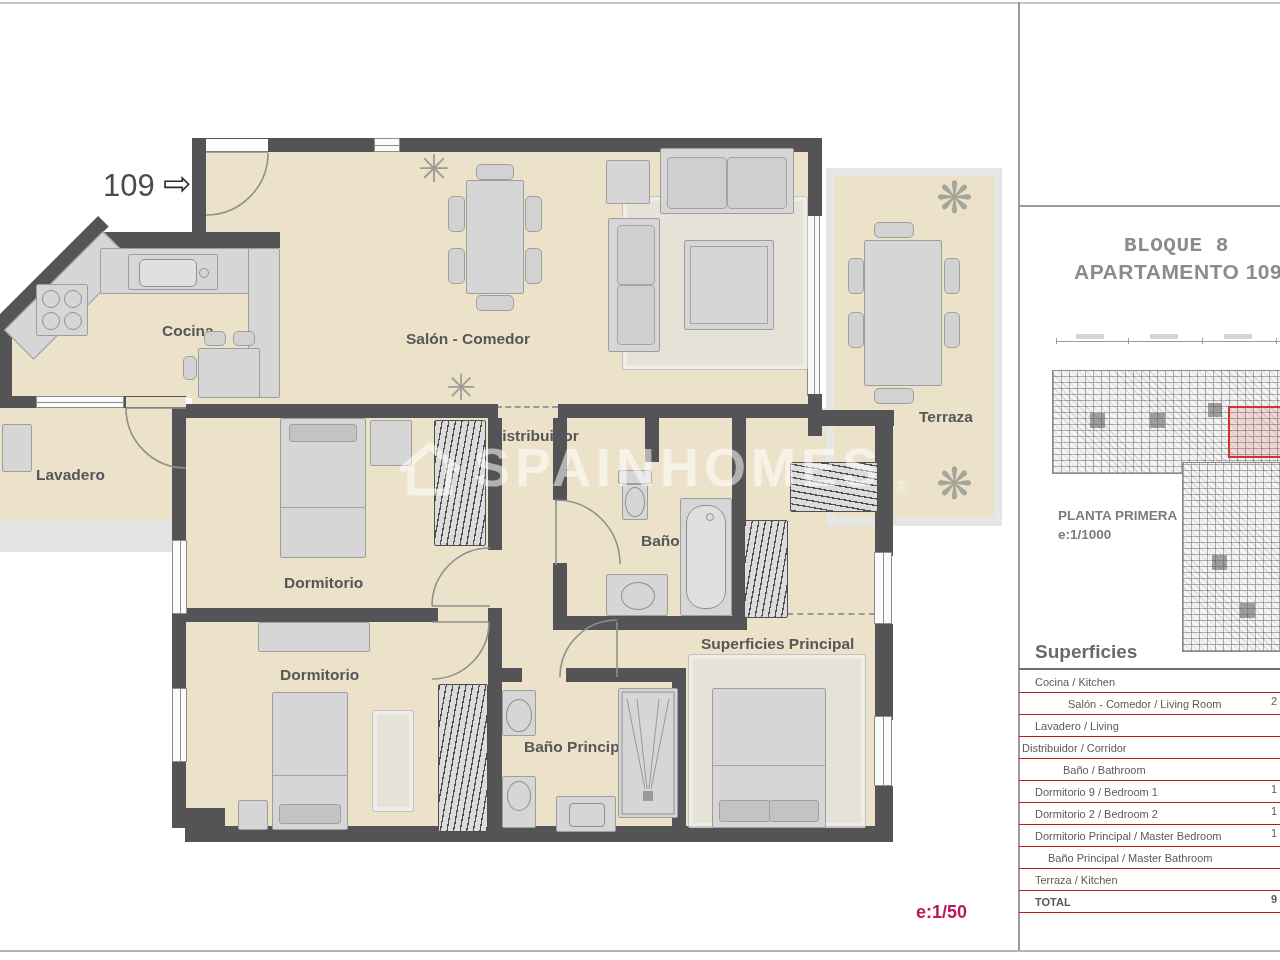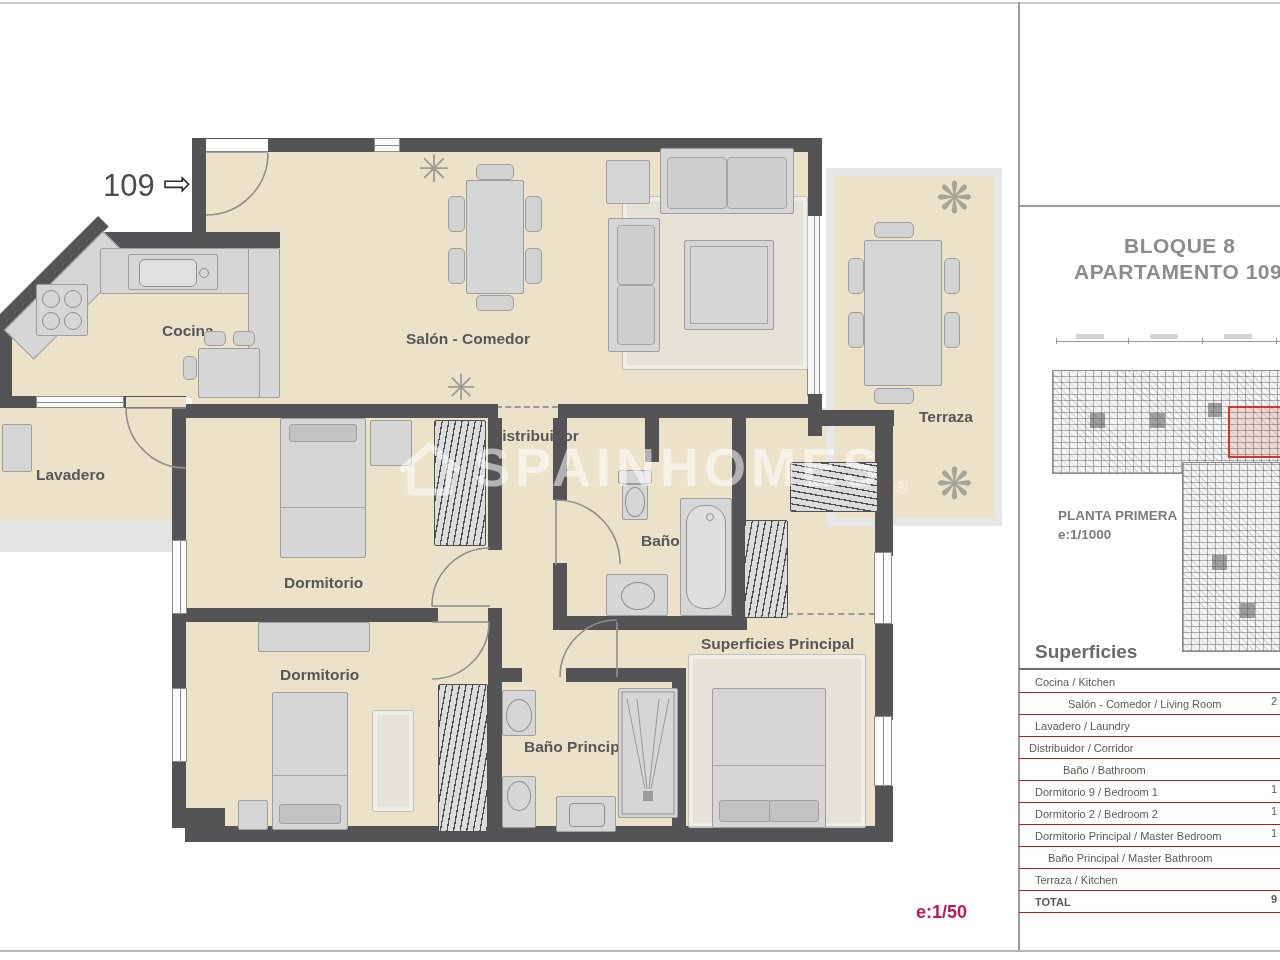--- a/index.html
+++ b/index.html
@@ -251,21 +251,21 @@
         <path d="M8 10 L26 100 M50 10 L32 100 M18 10 L28 100 M40 10 L30 100" stroke="#9a9a9a" fill="none"></path>
         <rect x="24" y="102" width="10" height="10" fill="#9a9a9a"></rect>
       </svg>
     </div>
   </div>
 
 <div id="sidebar" style="position:absolute;left:1018px;top:0;width:262px;height:960px;">
   <div class="abs" style="left:1px;top:205px;width:261px;height:1.5px;background:#9a9a9a;position:absolute;"></div>
 </div>
 
-<span class="sb-title" style="left:1124px;top:234px;">BLOQUE 8</span>
+<span class="sb-title" style="left:1124px;top:234px;font-family:Liberation Mono, monospace;">BLOQUE 8</span>
 <span class="sb-title" style="left:1074px;top:260px;">APARTAMENTO 109</span>
 
 <div class="abs" style="left:1040px;top:325px;width:240px;height:330px;">
   <div class="abs" style="left:16px;top:16px;width:224px;height:1px;background:#9a9a9a;"></div>
   <div class="tick" style="left:16px;top:13px;"></div>
     <div class="tick" style="left:88px;top:13px;"></div>
   <div class="tick" style="left:162px;top:13px;"></div>
     <div class="tick" style="left:236px;top:13px;"></div>
   <div class="dimlab" style="left:36px;top:9px;width:28px;"></div>
   <div class="dimlab" style="left:110px;top:9px;width:28px;"></div>
@@ -287,25 +287,25 @@
 <div class="sup-rows">
     <div class="sup-row">
       <span style="padding-left: 16px;">Cocina / Kitchen</span>
       <span class="val"></span>
     </div>
     <div class="sup-row">
       <span style="padding-left: 49px;">Salón - Comedor / Living Room</span>
       <span class="val">2</span>
     </div>
     <div class="sup-row">
-      <span style="padding-left: 16px;">Lavadero / Laundry</span>
-      <span class="val"></span>
-    </div>
-    <div class="sup-row">
-      <span style="padding-left: 10px;">Distribuidor / Corridor</span>
+      <span style="padding-left: 16px;">Lavadero / Living</span>
+      <span class="val"></span>
+    </div>
+    <div class="sup-row">
+      <span style="padding-left: 3px;">Distribuidor / Corridor</span>
       <span class="val"></span>
     </div>
     <div class="sup-row">
       <span style="padding-left: 44px;">Baño / Bathroom</span>
       <span class="val"></span>
     </div>
     <div class="sup-row">
       <span style="padding-left: 16px;">Dormitorio 9 / Bedroom 1</span>
       <span class="val">1</span>
     </div>

